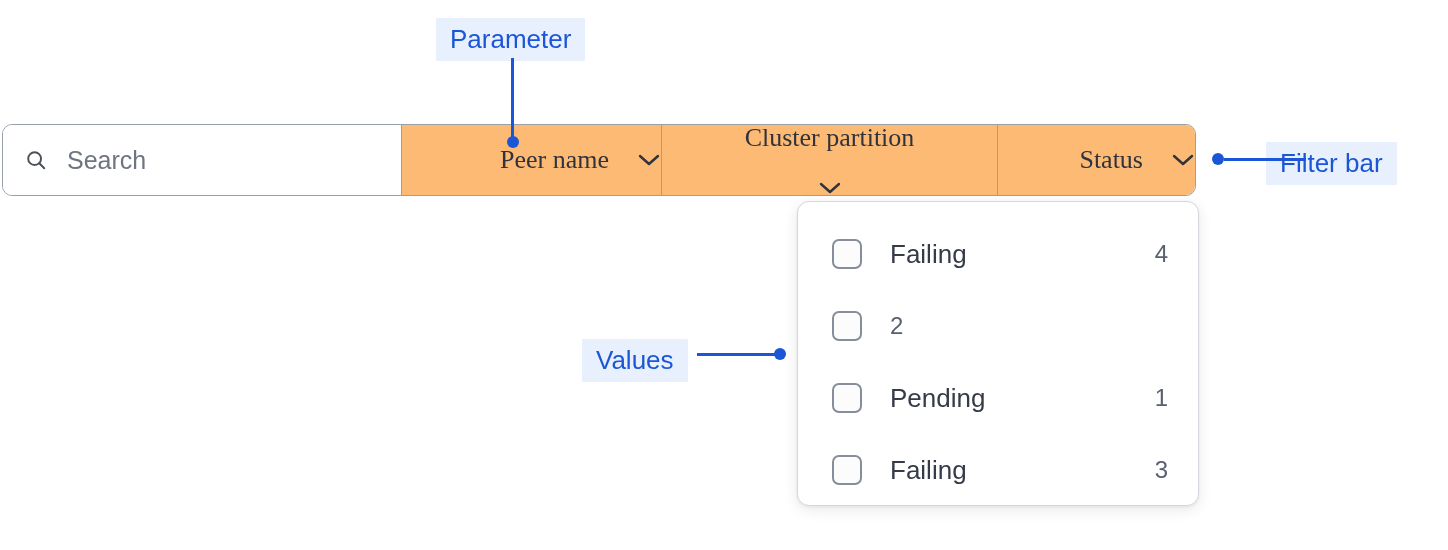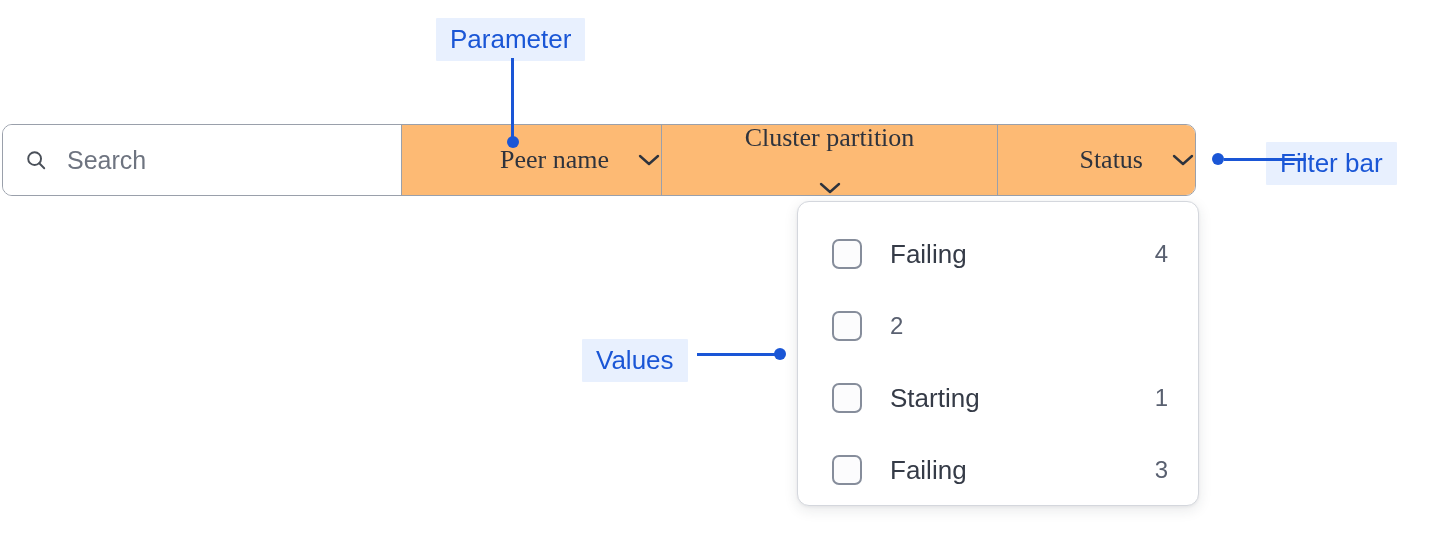--- a/index.html
+++ b/index.html
@@ -218,21 +218,21 @@
     <span class="dd-count">4</span>
   </div>
 
   <div class="dd-option">
     <span class="cbox"></span>
     <span class="dd-count">2</span>
   </div>
 
   <div class="dd-option">
     <span class="cbox"></span>
-    <span class="dd-label">Starting</span>
+    <span class="dd-label">Pending</span>
     <span class="dd-count">1</span>
   </div>
 
   <div class="dd-option">
     <span class="cbox"></span>
     <span class="dd-label">Failing</span>
     <span class="dd-count">3</span>
   </div>
 
 </div>

